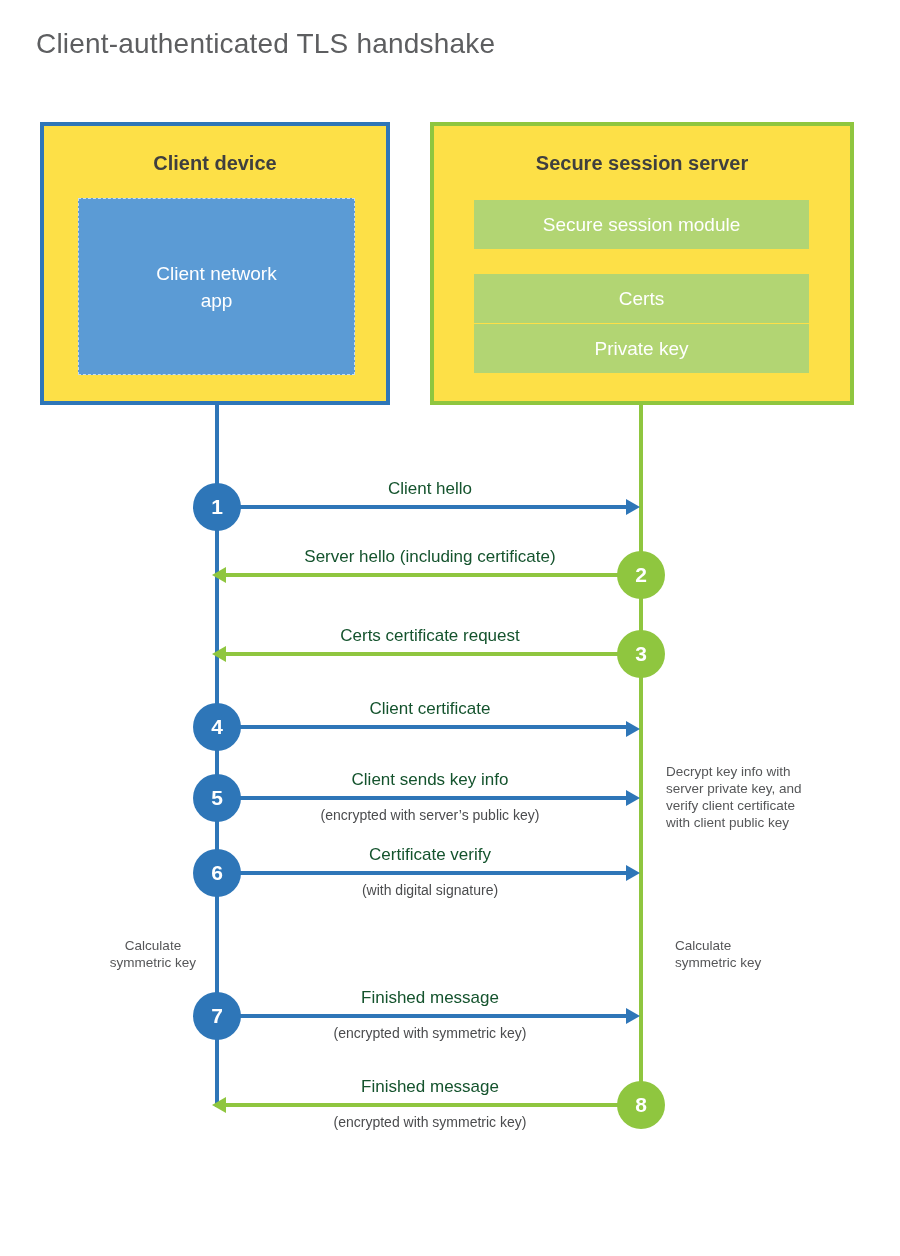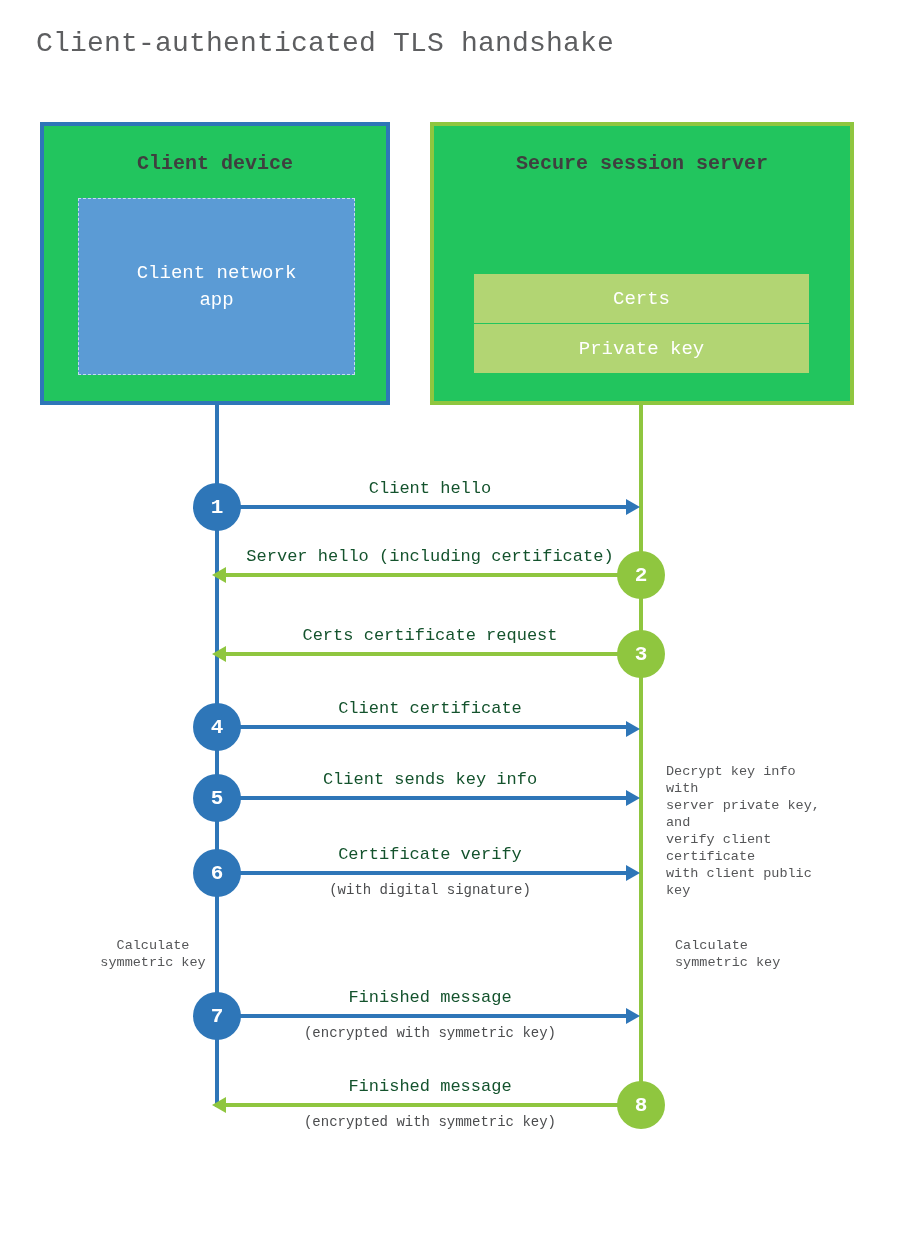--- a/index.html
+++ b/index.html
@@ -1,23 +1,23 @@
 <!DOCTYPE html>
 <html style="--blue: #2e76b8; --blue-fill: #5b9bd5; --green: #8fc63f; --green-fill: #b2d573;"><head>
 <meta charset="utf-8">
 <style>
   :root { --blue:#2e76b8; --blue-fill:#5b9bd5; --green:#8fc63f; --green-fill:#b2d573; }
   * { box-sizing:border-box; }
   body { margin:0; background:#fff; font-family:"Liberation Sans", sans-serif; }
-  .canvas { position:relative; width:900px; height:1256px; background:#fff; overflow:hidden;font-family:Liberation Mono, monospace; }
+  .canvas { position:relative; width:900px; height:1256px; background:#fff; overflow:hidden; }
 
   .title { position:absolute; left:36px; top:28px; font-size:28px; font-weight:400;
            color:#5d5e60; letter-spacing:0.2px; }
 
-  .entity-box { position:absolute; top:122px; height:283px; background:#22c55e; }
+  .entity-box { position:absolute; top:122px; height:283px; background:#fde047; }
   .client-box { left:40px;  width:350px; border:4px solid var(--blue); }
   .server-box { left:430px; width:424px; border:4px solid var(--green); }
   .entity-title { margin-top:26px; text-align:center; font-size:20px; font-weight:700; color:#3f3f3f; }
 
   .app-box { position:absolute; left:34px; top:72px; width:277px; height:177px;
              background:var(--blue-fill); border:1px dashed #c6ddf2;
              display:flex; align-items:center; justify-content:center;
              color:#fff; font-size:19px; line-height:27px; text-align:center; white-space:pre-line; }
 
   .bar { position:absolute; left:40px; width:335px; height:49px; background:var(--green-fill);
@@ -61,20 +61,21 @@
   <div class="title">Client-authenticated TLS handshake</div>
 
   <div class="entity-box client-box">
     <div class="entity-title">Client device</div>
     <div class="app-box">Client network
 app</div>
   </div>
 
   <div class="entity-box server-box">
     <div class="entity-title">Secure session server</div>
+    <div class="bar bar1">Secure session module</div>
     <div class="bar bar2">Certs</div>
     <div class="bar bar3">Private key</div>
   </div>
 
   <div class="vline blue"></div>
   <div class="vline green"></div>
 
   <div class="msg-label" style="top:479px">Client hello</div>
   <div class="shaft blue" style="top:505px"></div>
   <div class="head right" style="top:499px"></div>
@@ -92,20 +93,21 @@
 
   <div class="msg-label" style="top:699px">Client certificate</div>
   <div class="shaft blue" style="top:725px"></div>
   <div class="head right" style="top:721px"></div>
   <div class="circle blue" style="top:703px">4</div>
 
   <div class="msg-label" style="top:770px">Client sends key info</div>
   <div class="shaft blue" style="top:796px"></div>
   <div class="head right" style="top:790px"></div>
   <div class="circle blue" style="top:774px">5</div>
+  <div class="msg-sub" style="top:807px">(encrypted with server’s public key)</div>
 
   <div class="msg-label" style="top:845px">Certificate verify</div>
   <div class="shaft blue" style="top:871px"></div>
   <div class="head right" style="top:865px"></div>
   <div class="circle blue" style="top:849px">6</div>
   <div class="msg-sub" style="top:882px">(with digital signature)</div>
 
   <div class="side-note">Decrypt key info with
 server private key, and
 verify client certificate

